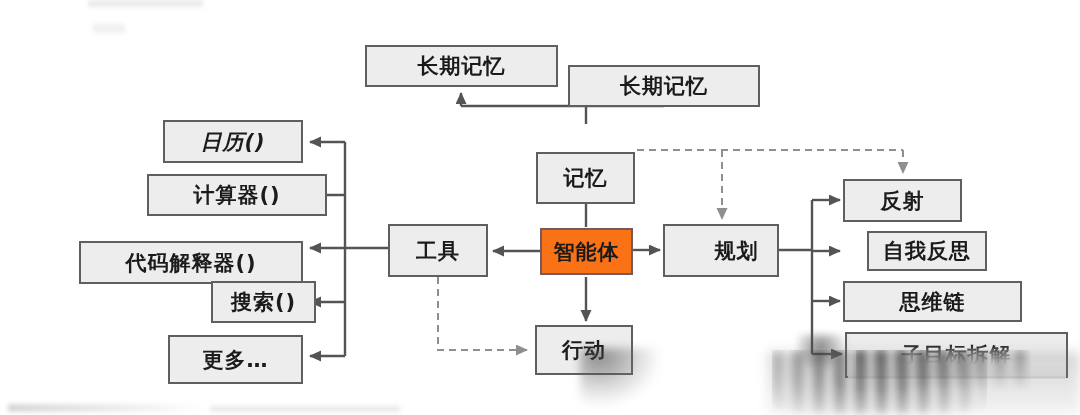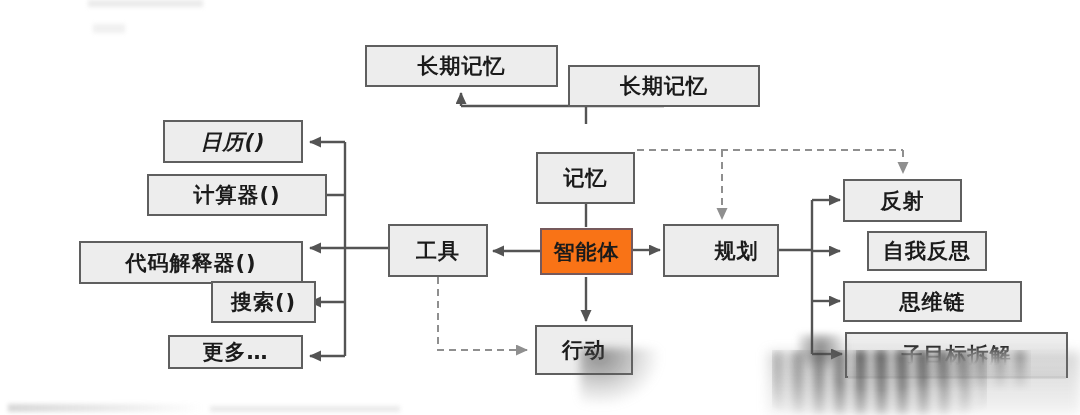--- a/index.html
+++ b/index.html
@@ -158,21 +158,21 @@
 
   <div class="node" style="left:388px; top:224px; width:100px; height:53px;">工具</div>
   <div class="node" style="left:663px; top:224px; width:116px; height:53px;padding-left:31px;">规划</div>
 
   <div class="node" style="left:535px; top:325px; width:98px; height:50px;">行动</div>
 
   <div class="node" style="left:163px; top:120px; width:140px; height:43px;font-style:italic;">日历()</div>
   <div class="node" style="left:147px; top:174px; width:180px; height:42px;text-align:right;">计算器()</div>
   <div class="node" style="left:79px; top:241px; width:224px; height:43px;">代码解释器()</div>
   <div class="node" style="left:198px; top:281px; width:105px; height:42px;margin-left:13px;">搜索()</div>
-  <div class="node" style="left:168px; top:335px; width:135px; height:34px;">更多…</div>
+  <div class="node" style="left:168px; top:335px; width:135px; height:49px;">更多…</div>
 
   <div class="node" style="left:843px; top:179px; width:119px; height:43px;text-align:center;">反射</div>
   <div class="node" style="left:843px; top:231px; width:120px; height:40px;margin-left:24px;">自我反思</div>
   <div class="node" style="left:843px; top:281px; width:179px; height:41px;">思维链</div>
   <div class="node" style="left:845px; top:332px; width:223px; height:46px;">子目标拆解</div>
 
   <div class="smudge smudge-subgoal-fade"></div>
   <div class="smudge smudge-subgoal-streaks"></div>
   <div class="smudge smudge-action-corner"></div>
   <div class="smudge smudge-right-wash"></div>

